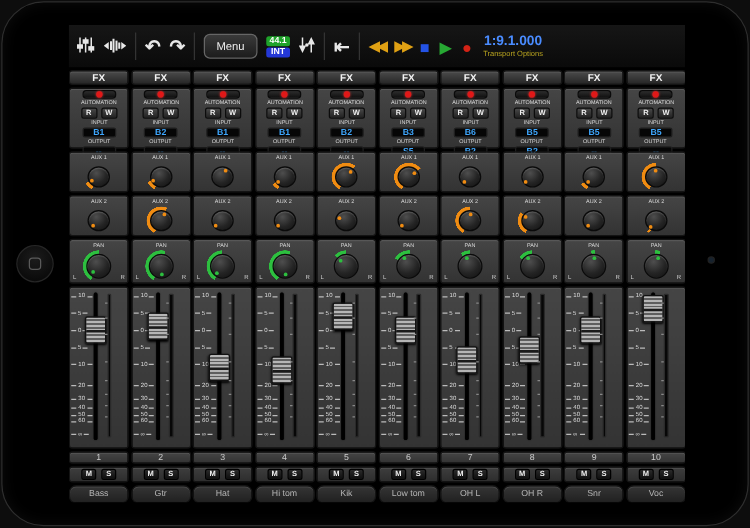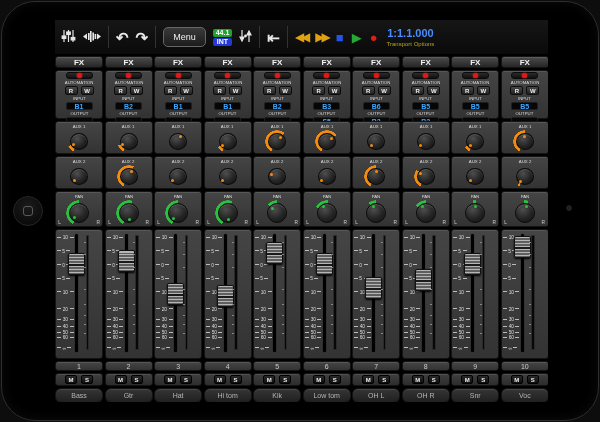--- a/index.html
+++ b/index.html
@@ -136,21 +136,21 @@
       <span class="tb-icon" style="font-size:15px;font-weight:bold;">⇤</span>
       <span class="tb-sep"></span>
       <span class="transport">
         <span class="tr-btn rw" id="tr-rw" style="color: rgb(224, 161, 20);">◀◀</span>
         <span class="tr-btn ff" id="tr-ff" style="color: rgb(224, 161, 20);">▶▶</span>
         <span class="tr-btn" id="tr-stop" style="color: rgb(36, 83, 230);">■</span>
         <span class="tr-btn" id="tr-play" style="color: rgb(39, 168, 51);">▶</span>
         <span class="tr-btn" id="tr-rec" style="color: rgb(212, 35, 22);">●</span>
       </span>
       <span class="timebox">
-        <span class="time" id="time-display" style="color: rgb(74, 140, 255);">1:1.1.000</span>
+        <span class="time" id="time-display" style="color: rgb(74, 140, 255);">1:9.1.000</span>
         <span class="topts" id="transport-options" style="color: rgb(184, 163, 31);">Transport Options</span>
       </span>
     </div>
 
     <div class="strips" id="strips">
         <div class="strip">
           <div class="sec fx-btn">FX</div>
           <div class="sec main">
             <div class="rec-btn">
               <div class="rec-dot"></div>

